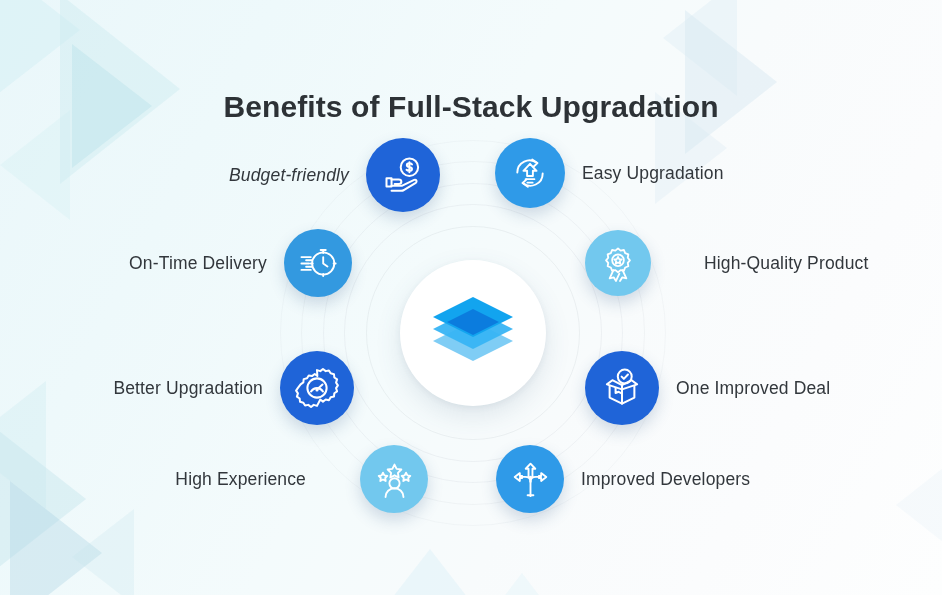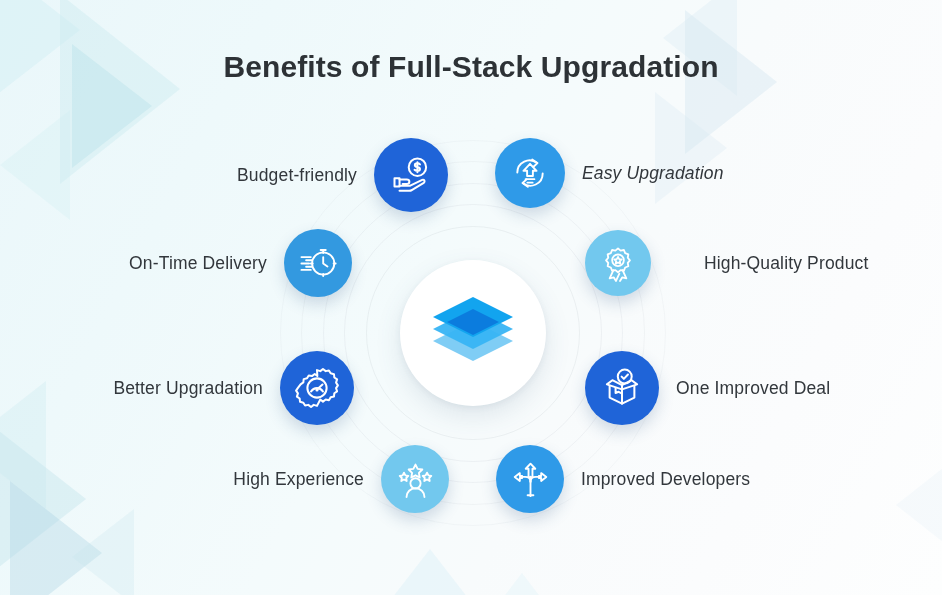--- a/index.html
+++ b/index.html
@@ -110,20 +110,21 @@
     font-size: 30px;
     line-height: 38px;
     font-weight: 700;
     color: #2d3236;
     letter-spacing: .1px;
     white-space: nowrap;
   }
   .title .hl {
     position: relative;
     display: inline-block;
+    margin-top: 40px;
   }
   .title .hl::after {
     content: "";
     position: absolute;
     left: -2px;
     right: -3px;
     bottom: 1px;
     height: 9px;
     background: #9fdcd4;
     opacity: .85;
@@ -228,33 +229,33 @@
         <path d="M43 18 L83 38 L43 58 L3 38 Z" fill="#38b4f4" opacity="0.95"></path>
 
         <path d="M43 6 L83 26 L43 46 L3 26 Z" fill="#12a4ef"></path>
 
         <path d="M43 18 L69 31 L43 44 L17 31 Z" fill="#0b78dc" opacity="0.92"></path>
       </svg>
     </span>
   </div>
 
   <div id="nodes-layer">
-      <div class="node left" style="left: 34px; top: 138px; width: 414px; height: 74px;">
+      <div class="node left" style="left: 26px; top: 138px; width: 414px; height: 74px; font-style: italic;">
         <span class="node-label">Budget-friendly</span>
         <div class="bubble" style="width: 74px; height: 74px; background: rgb(31, 100, 216);">
           <svg width="44" height="44" viewBox="0 0 48 48" aria-hidden="true">
             <circle cx="31" cy="15.5" r="9.5" fill="none" stroke="#fff" stroke-width="2.2" stroke-linecap="round" stroke-linejoin="round"></circle>
        <path d="M31 10v11M33.8 12.4c-.7-.8-1.8-1.1-2.9-1.1-1.5 0-2.7.8-2.7 2s1.1 1.7 2.7 2 2.9.8 2.9 2.1-1.3 2.1-2.9 2.1c-1.2 0-2.3-.4-3-1.2" fill="none" stroke="#fff" stroke-width="2.2" stroke-linecap="round" stroke-linejoin="round"></path>
        <path d="M6 27.5h5.5v9H6z" fill="none" stroke="#fff" stroke-width="2.2" stroke-linecap="round" stroke-linejoin="round"></path>
        <path d="M11.5 28.8h7.8c1.6 0 2.9 1.1 2.9 2.5s-1.3 2.5-2.9 2.5h-4.4" fill="none" stroke="#fff" stroke-width="2.2" stroke-linecap="round" stroke-linejoin="round"></path>
        <path d="M11.5 35.6h11.7l13-6.2c1.3-.6 2.6.2 2.6 1.5 0 .6-.3 1.2-.9 1.6L25.3 40.2c-1 .7-2.2 1.1-3.4 1.1H11.5" fill="none" stroke="#fff" stroke-width="2.2" stroke-linecap="round" stroke-linejoin="round"></path>
           </svg>
         </div>
       </div>
-      <div class="node right" style="left: 495px; top: 138px; width: 420px; height: 70px; font-style: italic;">
+      <div class="node right" style="left: 495px; top: 138px; width: 420px; height: 70px;">
         <div class="bubble" style="width: 70px; height: 70px; background: rgb(47, 154, 232);">
           <svg width="42" height="42" viewBox="0 0 48 48" aria-hidden="true">
             <path d="M9.5 23.5a14 14 0 0 1 22.6-11" fill="none" stroke="#fff" stroke-width="2.2" stroke-linecap="round" stroke-linejoin="round"></path>
        <path d="M38.5 24.5a14 14 0 0 1-22.8 10.9" fill="none" stroke="#fff" stroke-width="2.2" stroke-linecap="round" stroke-linejoin="round"></path>
        <path d="M26.5 8.5l6 4.2-4.5 4.2" fill="none" stroke="#fff" stroke-width="2.2" stroke-linecap="round" stroke-linejoin="round"></path>
        <path d="M21.5 39.8l-6-4.3 4.6-4.2" fill="none" stroke="#fff" stroke-width="2.2" stroke-linecap="round" stroke-linejoin="round"></path>
        <path d="M24 13.5l7.5 8h-4.2v6h-6.6v-6h-4.2z" fill="none" stroke="#fff" stroke-width="2.2" stroke-linecap="round" stroke-linejoin="round"></path>
        <path d="M19 31h10M21 35h6" fill="none" stroke="#fff" stroke-width="2.2" stroke-linecap="round" stroke-linejoin="round"></path>
           </svg>
         </div>
@@ -303,21 +304,21 @@
        <path d="M23.6 11.6l2.4 2.4 4.5-4.7" fill="none" stroke="#fff" stroke-width="2.2" stroke-linecap="round" stroke-linejoin="round"></path>
        <path d="M24 25.5L7.5 20l6-4.5L24 20.8z" fill="none" stroke="#fff" stroke-width="2.2" stroke-linecap="round" stroke-linejoin="round"></path>
        <path d="M24 25.5L40.5 20l-6-4.5L24 20.8z" fill="none" stroke="#fff" stroke-width="2.2" stroke-linecap="round" stroke-linejoin="round"></path>
        <path d="M10.5 21.6v12.8L24 41v-15.5" fill="none" stroke="#fff" stroke-width="2.2" stroke-linecap="round" stroke-linejoin="round"></path>
        <path d="M37.5 21.6v12.8L24 41" fill="none" stroke="#fff" stroke-width="2.2" stroke-linecap="round" stroke-linejoin="round"></path>
        <path d="M17 23.9v5.6l3.4-1.4 3.6 2" fill="none" stroke="#fff" stroke-width="2.2" stroke-linecap="round" stroke-linejoin="round"></path>
           </svg>
         </div>
         <span class="node-label">One Improved Deal</span>
       </div>
-      <div class="node left" style="left: 37px; top: 445px; width: 412px; height: 68px;">
+      <div class="node left" style="left: 16px; top: 445px; width: 412px; height: 68px; gap: 37px;">
         <span class="node-label">High Experience</span>
         <div class="bubble" style="width: 68px; height: 68px; background: rgb(114, 200, 238);">
           <svg width="41" height="41" viewBox="0 0 48 48" aria-hidden="true">
             <path d="M24 6.5l2.5 5 5.5.8-4 3.9.9 5.5-4.9-2.6-4.9 2.6.9-5.5-4-3.9 5.5-.8z" fill="none" stroke="#fff" stroke-width="2.2" stroke-linecap="round" stroke-linejoin="round"></path>
        <path d="M10.5 16l1.6 3.2 3.5.5-2.5 2.5.6 3.5-3.2-1.7-3.1 1.7.6-3.5L5.5 19.7l3.5-.5z" fill="none" stroke="#fff" stroke-width="2.2" stroke-linecap="round" stroke-linejoin="round"></path>
        <path d="M37.5 16l1.6 3.2 3.4.5-2.5 2.5.6 3.5-3.1-1.7-3.2 1.7.6-3.5-2.5-2.5 3.5-.5z" fill="none" stroke="#fff" stroke-width="2.2" stroke-linecap="round" stroke-linejoin="round"></path>
        <circle cx="24" cy="28.5" r="6" fill="none" stroke="#fff" stroke-width="2.2" stroke-linecap="round" stroke-linejoin="round"></circle>
        <path d="M13.5 44.5c0-5.9 4.7-10.2 10.5-10.2s10.5 4.3 10.5 10.2" fill="none" stroke="#fff" stroke-width="2.2" stroke-linecap="round" stroke-linejoin="round"></path>
           </svg>
         </div>

